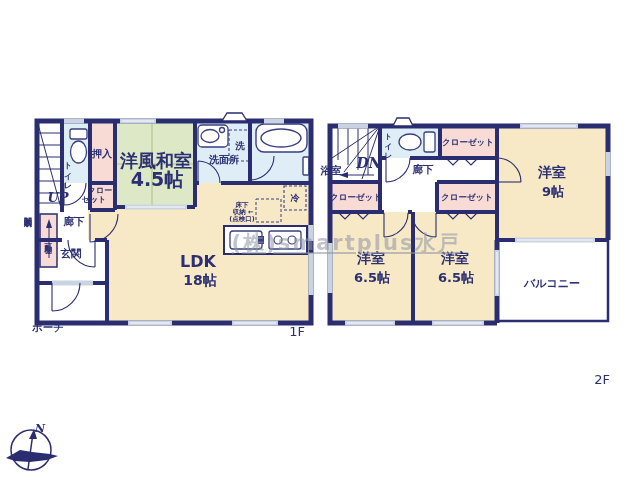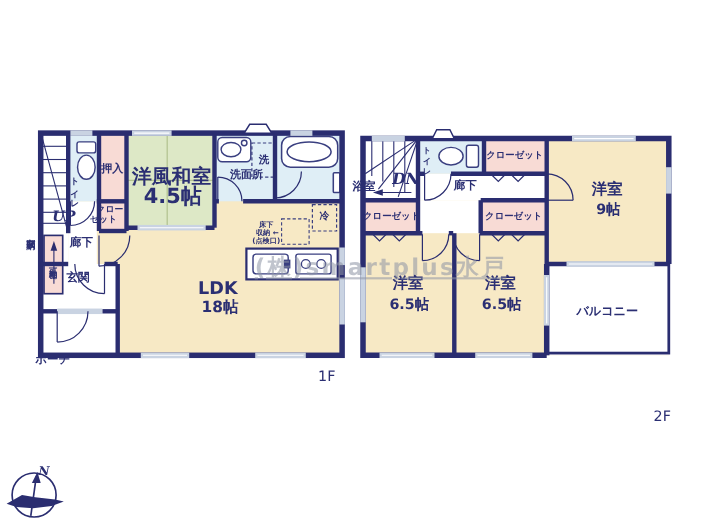--- a/index.html
+++ b/index.html
@@ -255,21 +255,21 @@
   <div class="lbl" style="left:48px;top:307px;font-size:10.5px;margin-top:20px;">ポーチ</div>
   <div class="lbl" style="left:240px;top:146px;font-size:9.5px;">洗</div>
   <div class="lbl" style="left:224px;top:160px;font-size:10px;">洗面所</div>
   <div class="lbl" style="left:287px;top:170px;font-size:10.5px;margin-left:44px;">浴室</div>
   <div class="lbl" style="left:295px;top:198px;font-size:9px;">冷</div>
   <div class="lbl" style="left:242px;top:205px;font-size:6.5px;">床下</div>
   <div class="lbl" style="left:243px;top:212px;font-size:6.5px;text-align:center;">収納 ←</div>
   <div class="lbl" style="left:242px;top:219px;font-size:6.5px;">(点検口)</div>
   <div class="lbl" style="left:198px;top:262px;font-size:16px;">LDK</div>
   <div class="lbl" style="left:200px;top:280px;font-size:14px;">18帖</div>
-  <div class="lbl normal" style="left:297px;top:331px;font-size:13px;margin-top:12px;">1F</div>
+  <div class="lbl normal" style="left:297px;top:331px;font-size:13px;">1F</div>
 
   <div class="lbl italic" style="left:369px;top:163px;font-size:14px;">DN</div>
   <div class="lbl vtext" style="left:388px;top:142px;font-size:7.5px;">トイレ</div>
   <div class="lbl" style="left:423px;top:169px;font-size:10.5px;">廊下</div>
   <div class="lbl" style="left:468px;top:142px;font-size:8.5px;">クローゼット</div>
   <div class="lbl" style="left:356px;top:197px;font-size:8.5px;">クローゼット</div>
   <div class="lbl" style="left:467px;top:197px;font-size:8.5px;">クローゼット</div>
   <div class="lbl" style="left:552px;top:172px;font-size:14px;">洋室</div>
   <div class="lbl" style="left:553px;top:191px;font-size:13px;">9帖</div>
   <div class="lbl" style="left:371px;top:258px;font-size:14px;">洋室</div>

